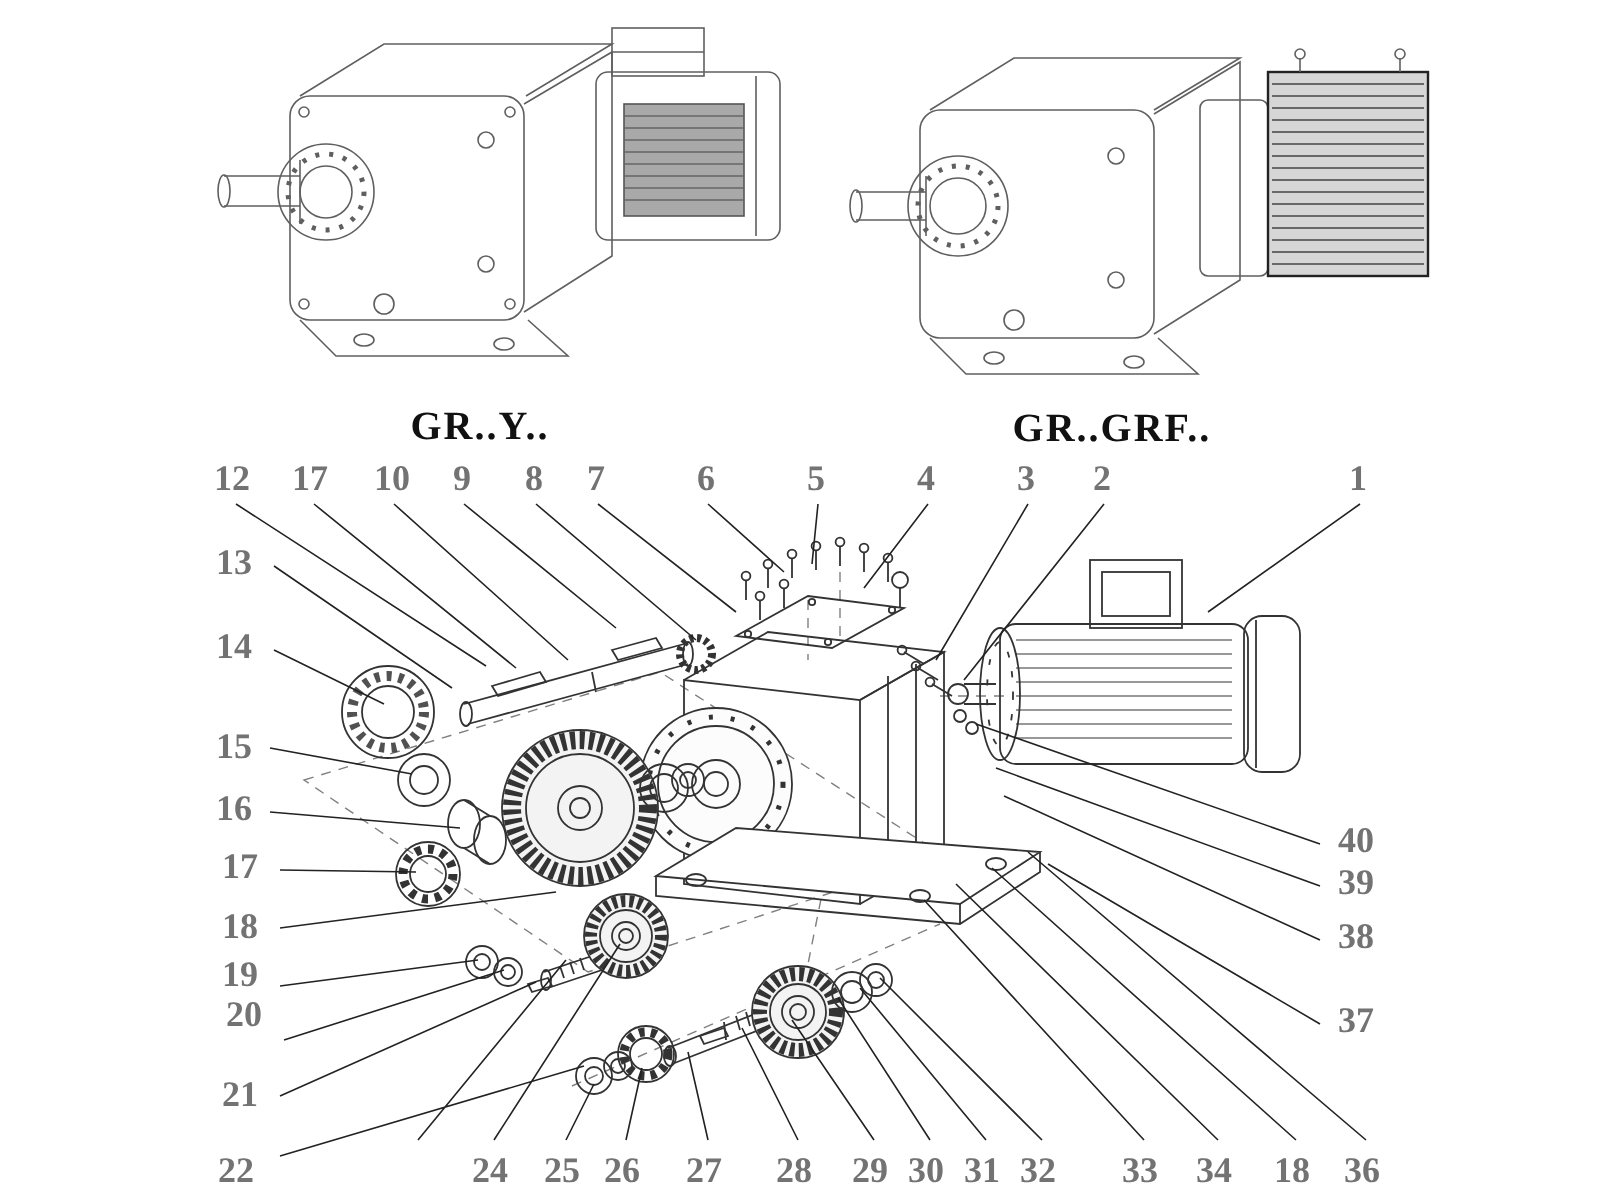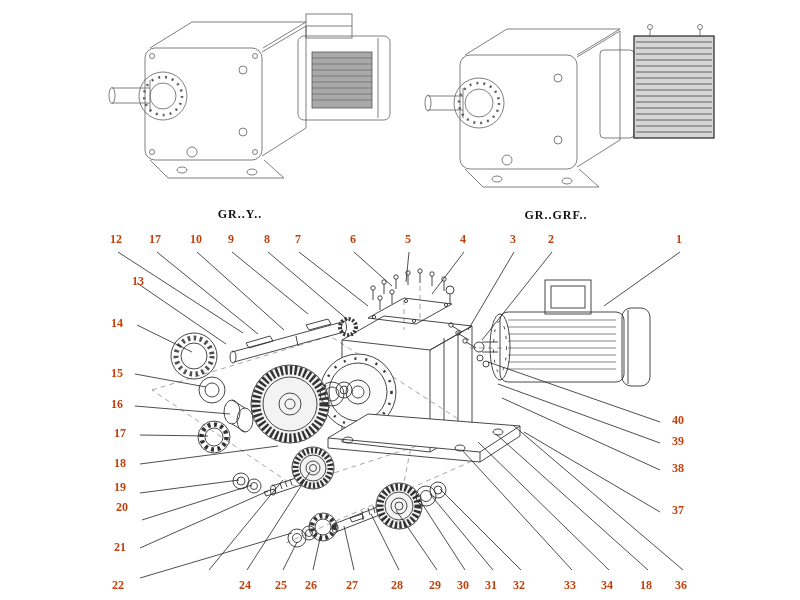--- a/index.html
+++ b/index.html
@@ -3,28 +3,28 @@
 <meta charset="utf-8">
 <style>
   html,body{margin:0;padding:0;background:#ffffff;}
   .stage{
     position:relative;width:800px;height:600px;background:#ffffff;
     overflow:hidden;font-family:"Liberation Serif",serif;
   }
   .stage svg{position:absolute;left:0;top:0;}
   .model-label{
     position:absolute;transform:translate(-50%,-50%);
-    font-weight:bold;font-size:12px;letter-spacing:1px;color:#111;
+    font-weight:bold;font-size:20px;letter-spacing:1px;color:#111;
     white-space:nowrap;
   }
   #label-gr-y{left:240px;top:214px;}
   #label-gr-grf{left:556px;top:215px;}
   .callout{
     position:absolute;transform:translate(-50%,-50%);
-    font-weight:bold;font-size:12px;color:#c2410c;line-height:1;
+    font-weight:bold;font-size:18px;color:#737373;line-height:1;
   }
 </style>
 </head>
 <body>
 
 <div class="stage">
 
   <svg width="800" height="600" viewBox="0 0 800 600">
 
     <g stroke="#5f5f5f" stroke-width="0.8" fill="none">
@@ -239,21 +239,21 @@
       <div class="callout" style="left: 513px; top: 239px;">3</div>
       <div class="callout" style="left: 463px; top: 239px;">4</div>
       <div class="callout" style="left: 408px; top: 239px;">5</div>
       <div class="callout" style="left: 353px; top: 239px;">6</div>
       <div class="callout" style="left: 298px; top: 239px;">7</div>
       <div class="callout" style="left: 267px; top: 239px;">8</div>
       <div class="callout" style="left: 231px; top: 239px;">9</div>
       <div class="callout" style="left: 196px; top: 239px;">10</div>
       <div class="callout" style="left: 155px; top: 239px;">17</div>
       <div class="callout" style="left: 116px; top: 239px;">12</div>
-      <div class="callout" style="left: 117px; top: 281px; margin-left: 21px;">13</div>
+      <div class="callout" style="left: 117px; top: 281px;">13</div>
       <div class="callout" style="left: 117px; top: 323px;">14</div>
       <div class="callout" style="left: 117px; top: 373px;">15</div>
       <div class="callout" style="left: 117px; top: 404px;">16</div>
       <div class="callout" style="left: 120px; top: 433px;">17</div>
       <div class="callout" style="left: 120px; top: 463px;">18</div>
       <div class="callout" style="left: 120px; top: 487px;">19</div>
       <div class="callout" style="left: 122px; top: 507px;">20</div>
       <div class="callout" style="left: 120px; top: 547px;">21</div>
       <div class="callout" style="left: 118px; top: 585px;">22</div>
       <div class="callout" style="left: 207px; top: 585px; margin-top: 40px;">23</div>

